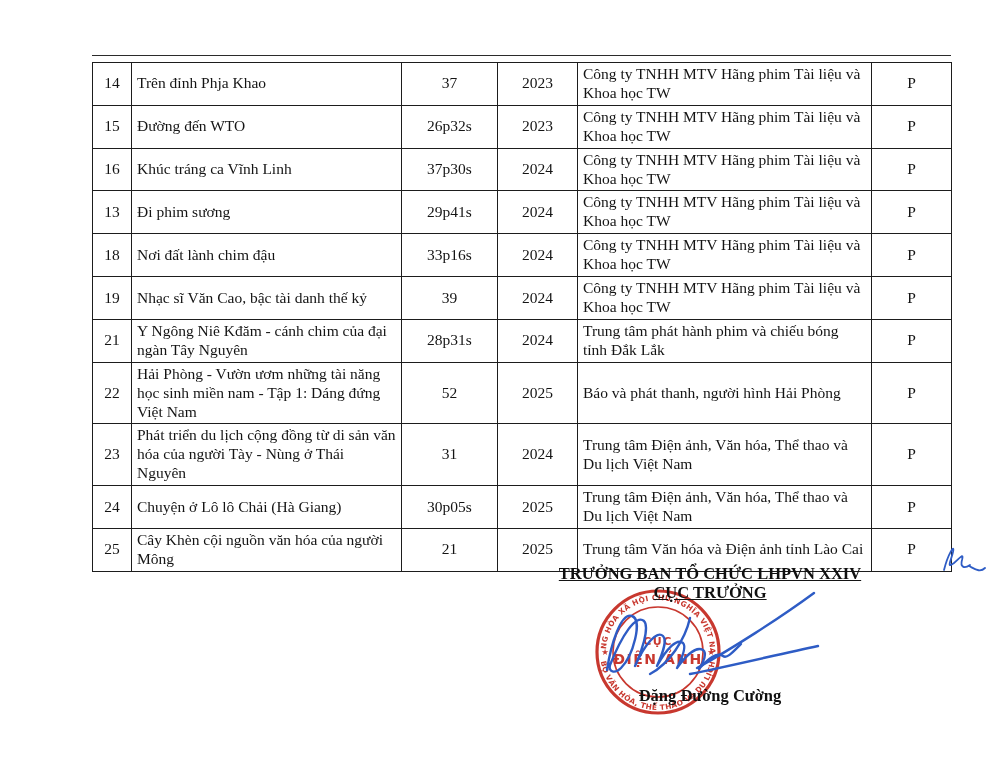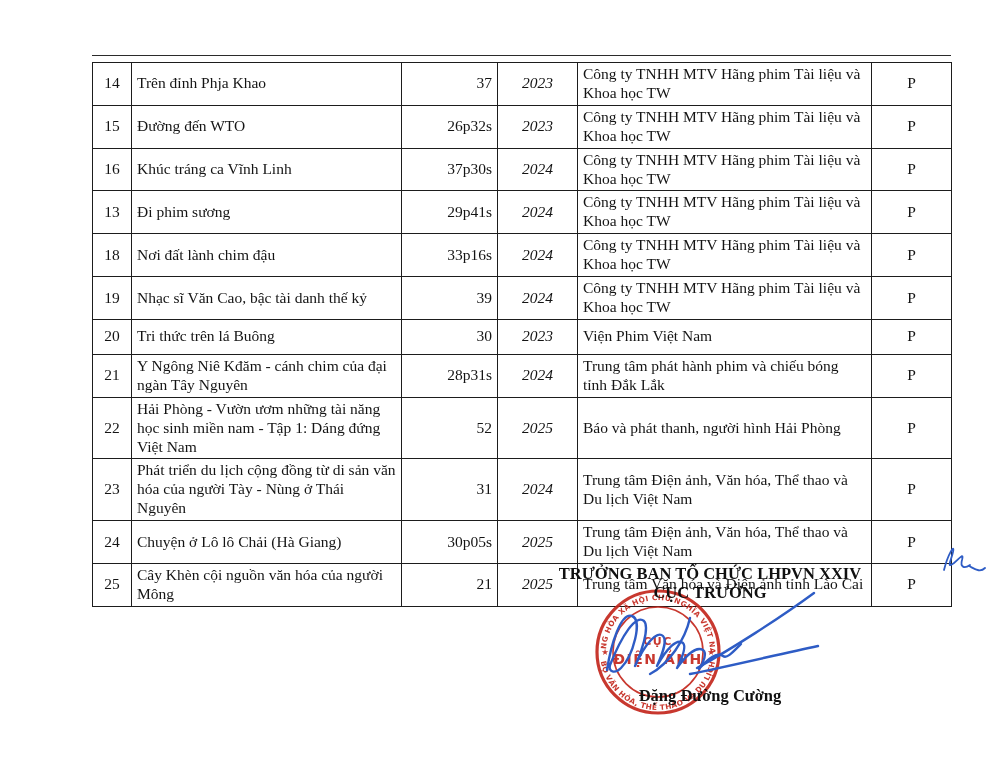--- a/index.html
+++ b/index.html
@@ -24,29 +24,30 @@
   table.films td {
     border:1.6px solid #1d1d1d;
     font-size:15.5px; line-height:1.22;
     vertical-align:middle;
     padding:2px 5px;
     overflow:hidden;
   }
   table.films tr { height:35px; }
   td.c-no   { text-align:center; }
   td.c-title{ padding-left:8px; }
-  td.c-dur  { text-align:right; }
-  td.c-year { text-align:center;font-style:italic; }
+  td.c-dur  { text-align:center; }
+  td.c-year { text-align:center; }
   td.c-prod { padding-left:6px; }
   td.c-res  { text-align:center; }
 
   
   .sig-wrap {
     position:absolute; left:515px; top:564px; width:390px; height:180px;
     text-align:center;
+    text-decoration:underline;
   }
   .sig-role, .sig-pos, .sig-name {
     font-weight:bold; font-size:16.5px; line-height:1.18; color:#101010;
     position:relative; z-index:3;
   }
   .sig-name { position:absolute; top:122px; left:0; right:0; }
   .stamp-box { position:absolute; left:75px; top:20px; width:136px; height:136px; z-index:1; }
   .scribble-box { position:absolute; left:40px; top:14px; width:310px; height:125px; z-index:2; }
   .initials-box { position:absolute; left:930px; top:540px; width:60px; height:42px; }
   svg { display:block; width:100%; height:100%; }
@@ -105,28 +106,20 @@
     <td class="c-year">2024</td>
     <td class="c-prod">Công ty TNHH MTV Hãng phim Tài liệu và Khoa học TW</td>
     <td class="c-res">P</td>
   </tr>
       <tr>
     <td class="c-no">19</td>
     <td class="c-title">Nhạc sĩ Văn Cao, bậc tài danh thế kỷ</td>
     <td class="c-dur">39</td>
     <td class="c-year">2024</td>
     <td class="c-prod">Công ty TNHH MTV Hãng phim Tài liệu và Khoa học TW</td>
-    <td class="c-res">P</td>
-  </tr>
-      <tr>
-    <td class="c-no">20</td>
-    <td class="c-title">Tri thức trên lá Buông</td>
-    <td class="c-dur">30</td>
-    <td class="c-year">2023</td>
-    <td class="c-prod">Viện Phim Việt Nam</td>
     <td class="c-res">P</td>
   </tr>
       <tr>
     <td class="c-no">21</td>
     <td class="c-title">Y Ngông Niê Kđăm - cánh chim của đại ngàn Tây Nguyên</td>
     <td class="c-dur">28p31s</td>
     <td class="c-year">2024</td>
     <td class="c-prod">Trung tâm phát hành phim và chiếu bóng tỉnh Đắk Lắk</td>
     <td class="c-res">P</td>
   </tr>

